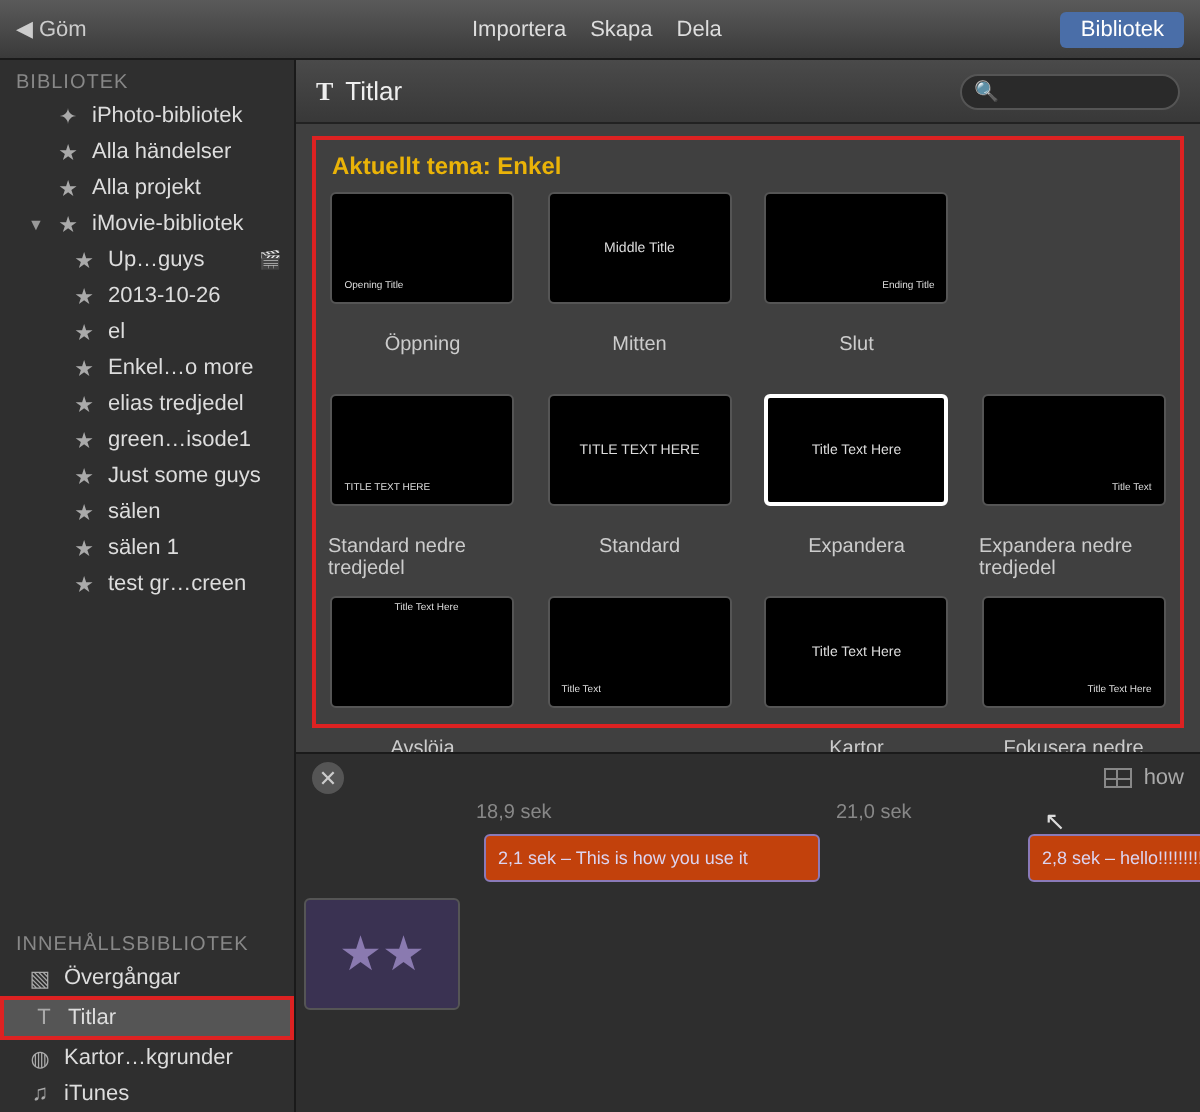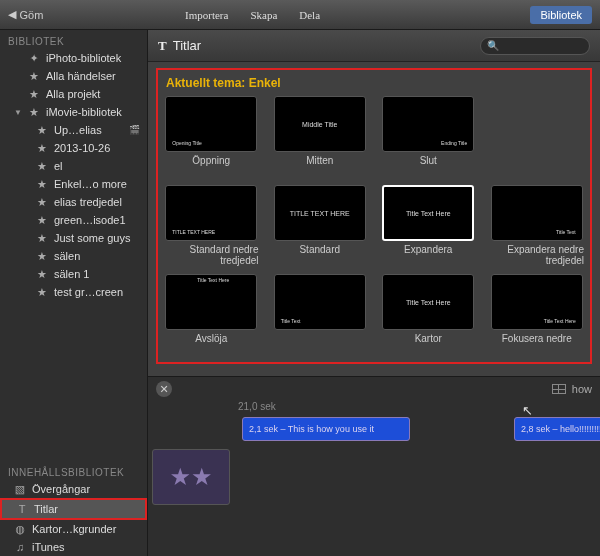--- a/index.html
+++ b/index.html
@@ -1,20 +1,20 @@
 <!DOCTYPE html>
 <html><head>
 <meta charset="utf-8">
 <style>
 * { margin: 0; padding: 0; box-sizing: border-box; }
 body { font-family: -apple-system, "Helvetica Neue", Arial, sans-serif; background: #2a2a2a; color: #ccc; width: 600px; height: 556px; overflow: hidden; font-size: 11px; }
 .app { display: flex; flex-direction: column; height: 100%; }
 .toolbar { height: 30px; background: linear-gradient(#5a5a5a,#3a3a3a); display: flex; align-items: center; padding: 0 8px; border-bottom: 1px solid #1a1a1a; }
 .toolbar-left { width: 140px; }
-.toolbar-center { display: flex; gap: 22px; margin-left: 37px; font-family: Liberation Serif, serif; }
+.toolbar-center { display: flex; gap: 12px; margin-left: 88px; }
 .toolbar-item { color: #ddd; font-size: 11px; }
 .toolbar-right { margin-left: auto; }
 .btn-bib { background: #4a6ea8; color: #fff; padding: 3px 10px; border-radius: 3px; font-size: 11px; }
 .gom { font-size: 11px; color: #ccc; display: flex; align-items: center; gap: 3px; }
 .main { display: flex; flex: 1; overflow: hidden; }
 .sidebar { width: 148px; background: #2f2f2f; border-right: 1px solid #1a1a1a; display: flex; flex-direction: column; overflow: hidden; }
 .sidebar-section { padding: 6px 0 2px 8px; color: #888; font-size: 10px; letter-spacing: 0.5px; }
 .sb-list { list-style: none; }
 .sb-item { display: flex; align-items: center; gap: 6px; padding: 3px 6px 3px 14px; color: #ddd; font-size: 11px; cursor: pointer; white-space: nowrap; overflow: hidden; text-overflow: ellipsis; }
 .sb-item.sub2 { padding-left: 36px; }
@@ -28,37 +28,37 @@
 .panel-head .t { font-size: 13px; color: #eee; display: flex; align-items: center; gap: 6px; }
 .panel-head .search { margin-left: auto; width: 110px; height: 18px; background: #2a2a2a; border: 1px solid #555; border-radius: 9px; display: flex; align-items: center; padding: 0 6px; }
 .panel-head .search .mag { color: #888; font-size: 10px; }
 .titles-body { flex: 1; background: #404040; padding: 6px 8px 4px 8px; overflow: hidden; }
 .theme-box { border: 2px solid #d22; padding: 4px 6px 2px 6px; height: 296px; }
 .theme-title { font-size: 12px; color: #eab308; margin: 2px 0 6px 2px; font-weight: bold; }
 .grid { display: grid; grid-template-columns: repeat(4, 1fr); gap: 8px 14px; }
 .tile { display: flex; flex-direction: column; align-items: center; cursor: pointer; }
 .thumb { width: 92px; height: 56px; background: #000; border-radius: 3px; border: 1px solid #555; display: flex; align-items: center; justify-content: center; color: #ccc; font-size: 6px; text-align: center; position: relative; }
 .thumb.sel { border: 2px solid #fff; }
-.tile-label { font-size: 10px; color: #ccc; margin-top: 3px; text-align: right; line-height: 1.1; height: 22px; }
+.tile-label { font-size: 10px; color: #ccc; margin-top: 15px; text-align: left; line-height: 1.1; height: 22px; }
 .thumb .tt { font-size: 6px; color: #ddd; padding: 2px; }
 .thumb .tt.left { align-self: flex-start; margin-left: 4px; font-size:5px;}
 .thumb .tt.bl { position: absolute; bottom: 3px; left: 4px; font-size:5px;}
 .thumb .tt.br { position: absolute; bottom: 3px; right: 4px; font-size:5px;}
 .thumb .tt.center { font-size: 7px; }
 .timeline-area { background: #2e2e2e; border-top: 1px solid #1a1a1a; height: 180px; display: flex; flex-direction: column; }
 .tl-head { height: 24px; display: flex; align-items: center; padding: 0 8px; }
 .tl-close { width: 16px; height: 16px; border-radius: 8px; background: #555; color: #ccc; display: flex; align-items: center; justify-content: center; font-size: 11px; cursor: pointer; }
 .tl-right { margin-left: auto; display: flex; align-items: center; gap: 6px; color: #aaa; font-size: 11px; }
 .tl-ruler { height: 16px; display: flex; color: #888; font-size: 10px; padding-left: 90px; }
 .tl-ruler span { width: 180px; }
 .tl-track { flex: 1; position: relative; padding: 6px 0 0 0; }
 .clip-row { display: flex; align-items: center; height: 56px; gap: 4px; padding-left: 4px; }
 .vid-clip { width: 78px; height: 56px; background: #3a3252; border: 1px solid #555; border-radius: 3px; display: flex; align-items: center; justify-content: center; }
 .star { color: #8a7ab0; font-size: 24px; }
-.title-clip { height: 24px; background: #1d4ed8; border: 1px solid #8a7ab8; border-radius: 3px; color: #dcd4f0; font-size: 9px; display: flex; align-items: center; padding: 0 6px; white-space: nowrap; overflow: hidden; }
+.title-clip { height: 24px; background: #c2410c; border: 1px solid #8a7ab8; border-radius: 3px; color: #dcd4f0; font-size: 9px; display: flex; align-items: center; padding: 0 6px; white-space: nowrap; overflow: hidden; }
 .tc1 { width: 168px; margin-left: 8px; }
 .tc2 { width: 118px; margin-left: 104px; }
 .title-row { display: flex; position: absolute; top: 0; left: 86px; }
 .cursor-arrow { position: absolute; top: -14px; left: 288px; color: #ddd; font-size: 13px; }
 .grid-ic { width:14px; height:10px; border:1px solid #888; display:inline-block; background-image: linear-gradient(#888,#888),linear-gradient(#888,#888); background-size: 100% 1px, 1px 100%; background-position: 0 50%, 50% 0; background-repeat:no-repeat;}
 </style>
 </head>
 <body>
 
 <div class="app">
@@ -95,21 +95,21 @@
             <span class="ic">★</span>
             <span>Alla projekt</span>
           </li>
           <li class="sb-item">
             <span class="sb-tri">▼</span>
             <span class="ic">★</span>
             <span>iMovie-bibliotek</span>
           </li>
           <li class="sb-item sub2">
             <span class="ic">★</span>
-            <span>Up…elias</span> 
+            <span>Up…guys</span> 
             <span style="margin-left:auto;font-size:9px">🎬</span>
           </li>
           <li class="sb-item sub2">
             <span class="ic">★</span>
             <span>2013-10-26</span>
           </li>
           <li class="sb-item sub2">
             <span class="ic">★</span>
             <span>el</span>
           </li>
@@ -254,20 +254,21 @@
 
       <div class="timeline-area">
         <div class="tl-head">
           <div class="tl-close">✕</div>
           <div class="tl-right">
             <span class="grid-ic"></span>
             <span>how</span>
           </div>
         </div>
         <div class="tl-ruler">
+          <span>18,9 sek</span>
           <span>21,0 sek</span>
         </div>
         <div class="tl-track">
           <div class="title-row">
             <div class="title-clip tc1">2,1 sek – This is how you use it</div>
             <div class="cursor-arrow">↖</div>
             <div class="title-clip tc2">2,8 sek – hello!!!!!!!!!!!!!!</div>
           </div>
           <div class="clip-row" style="margin-top:26px">
             <div class="vid-clip">

